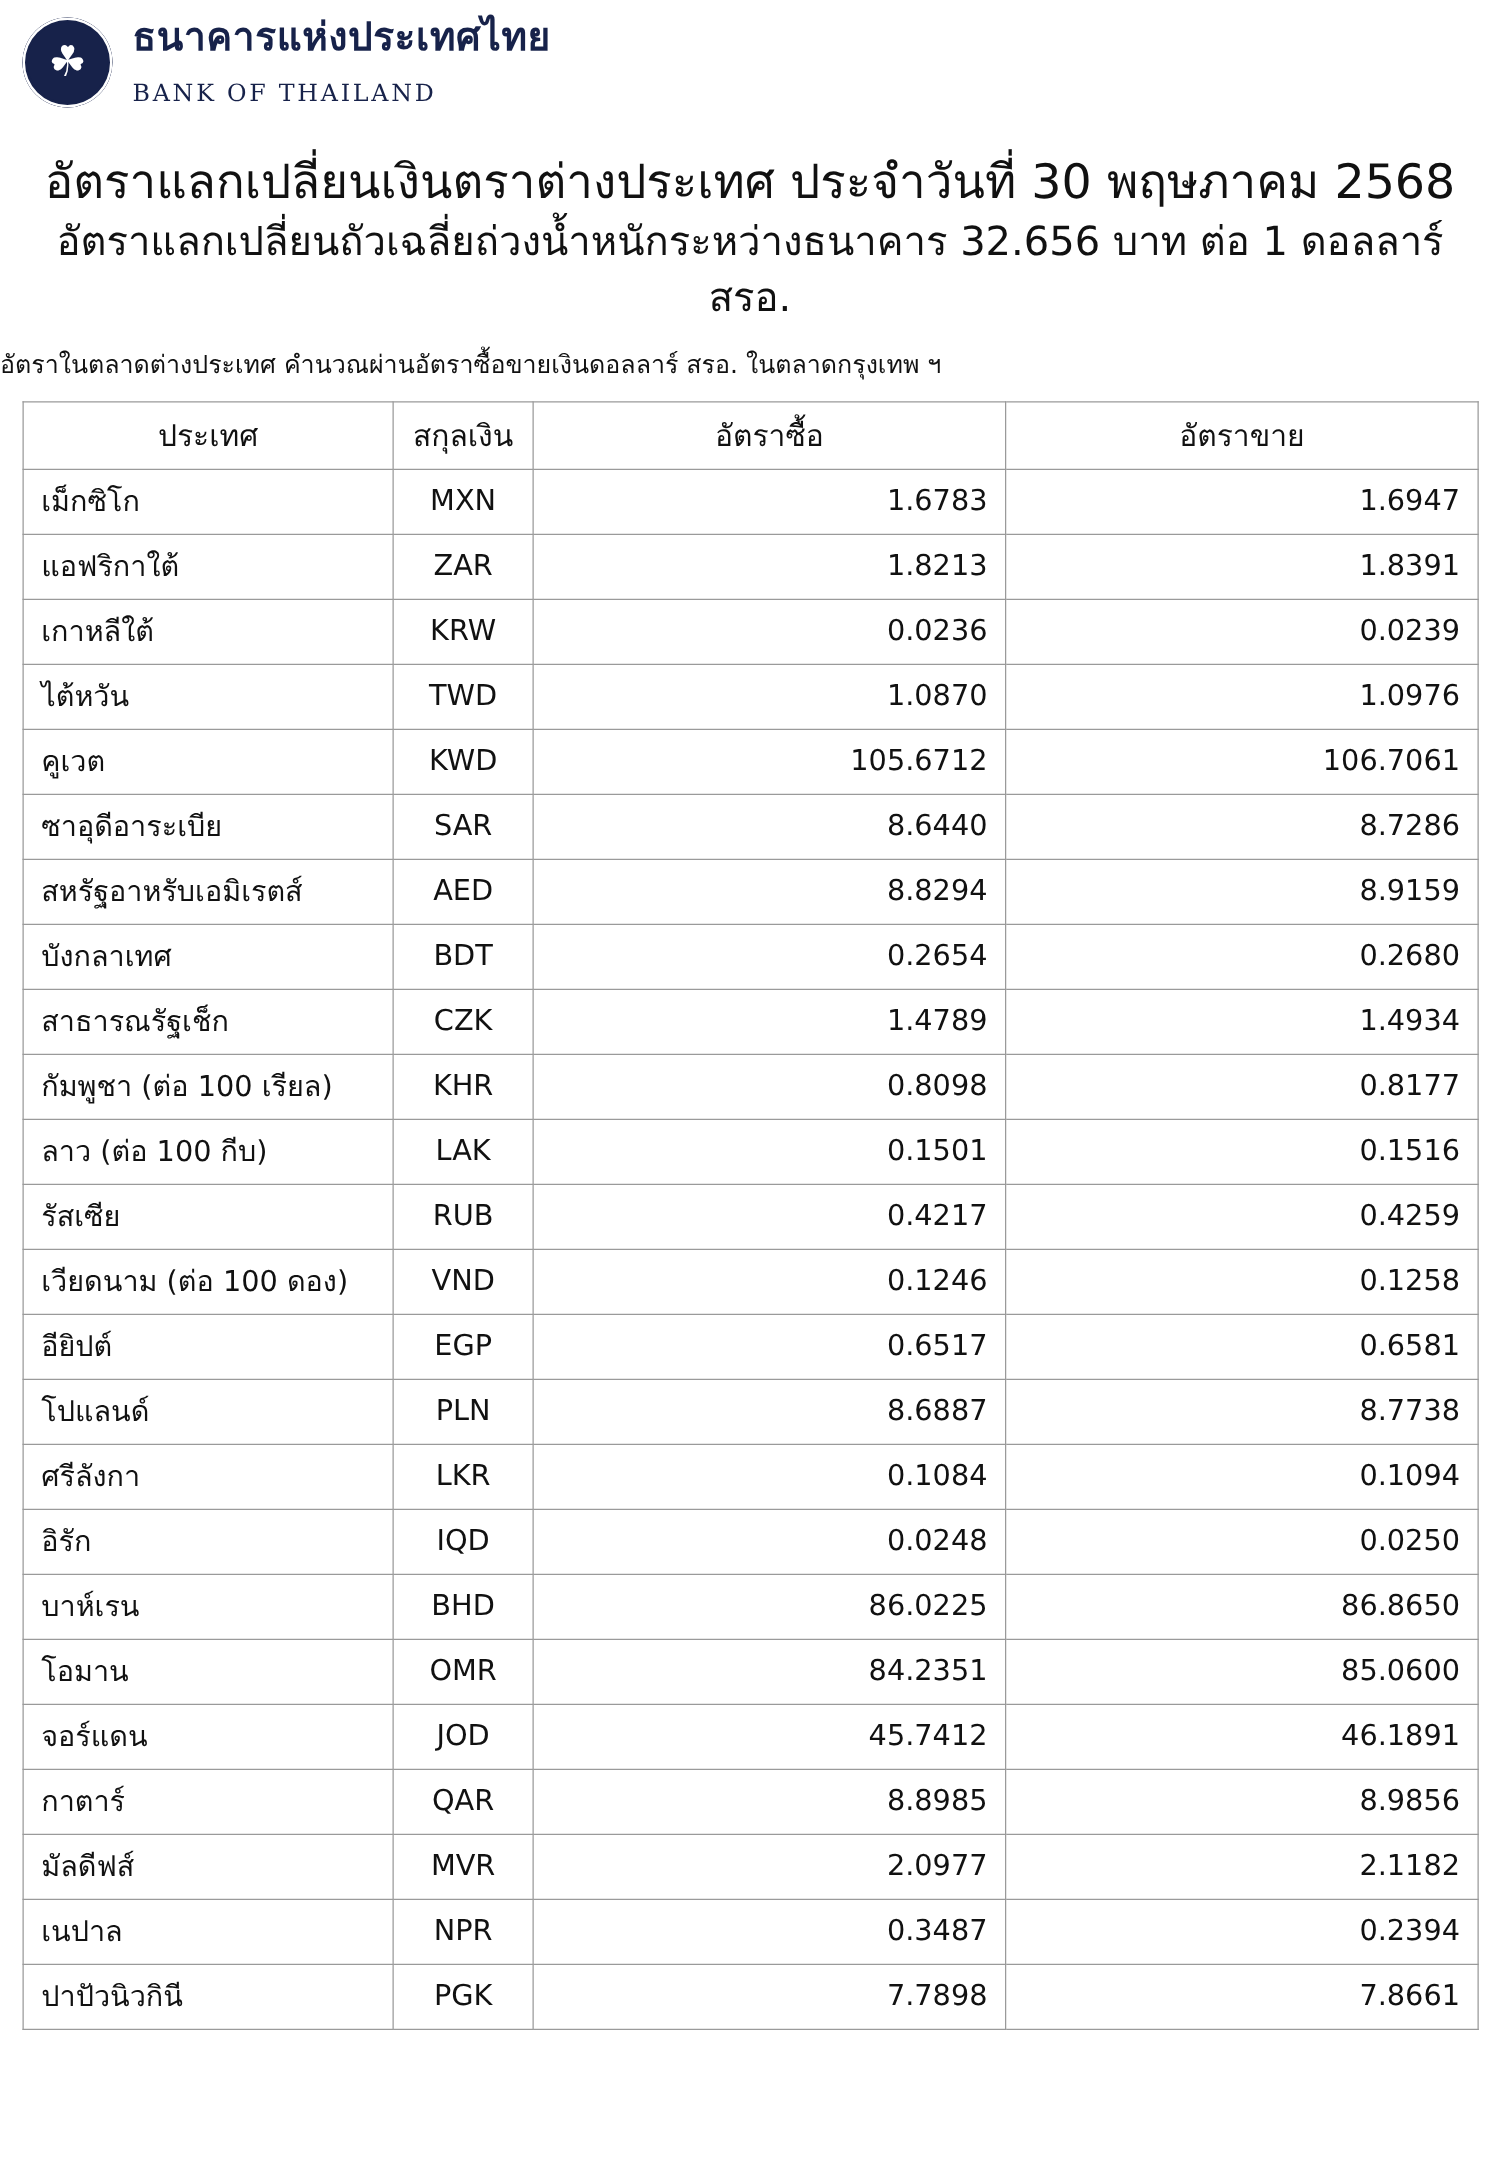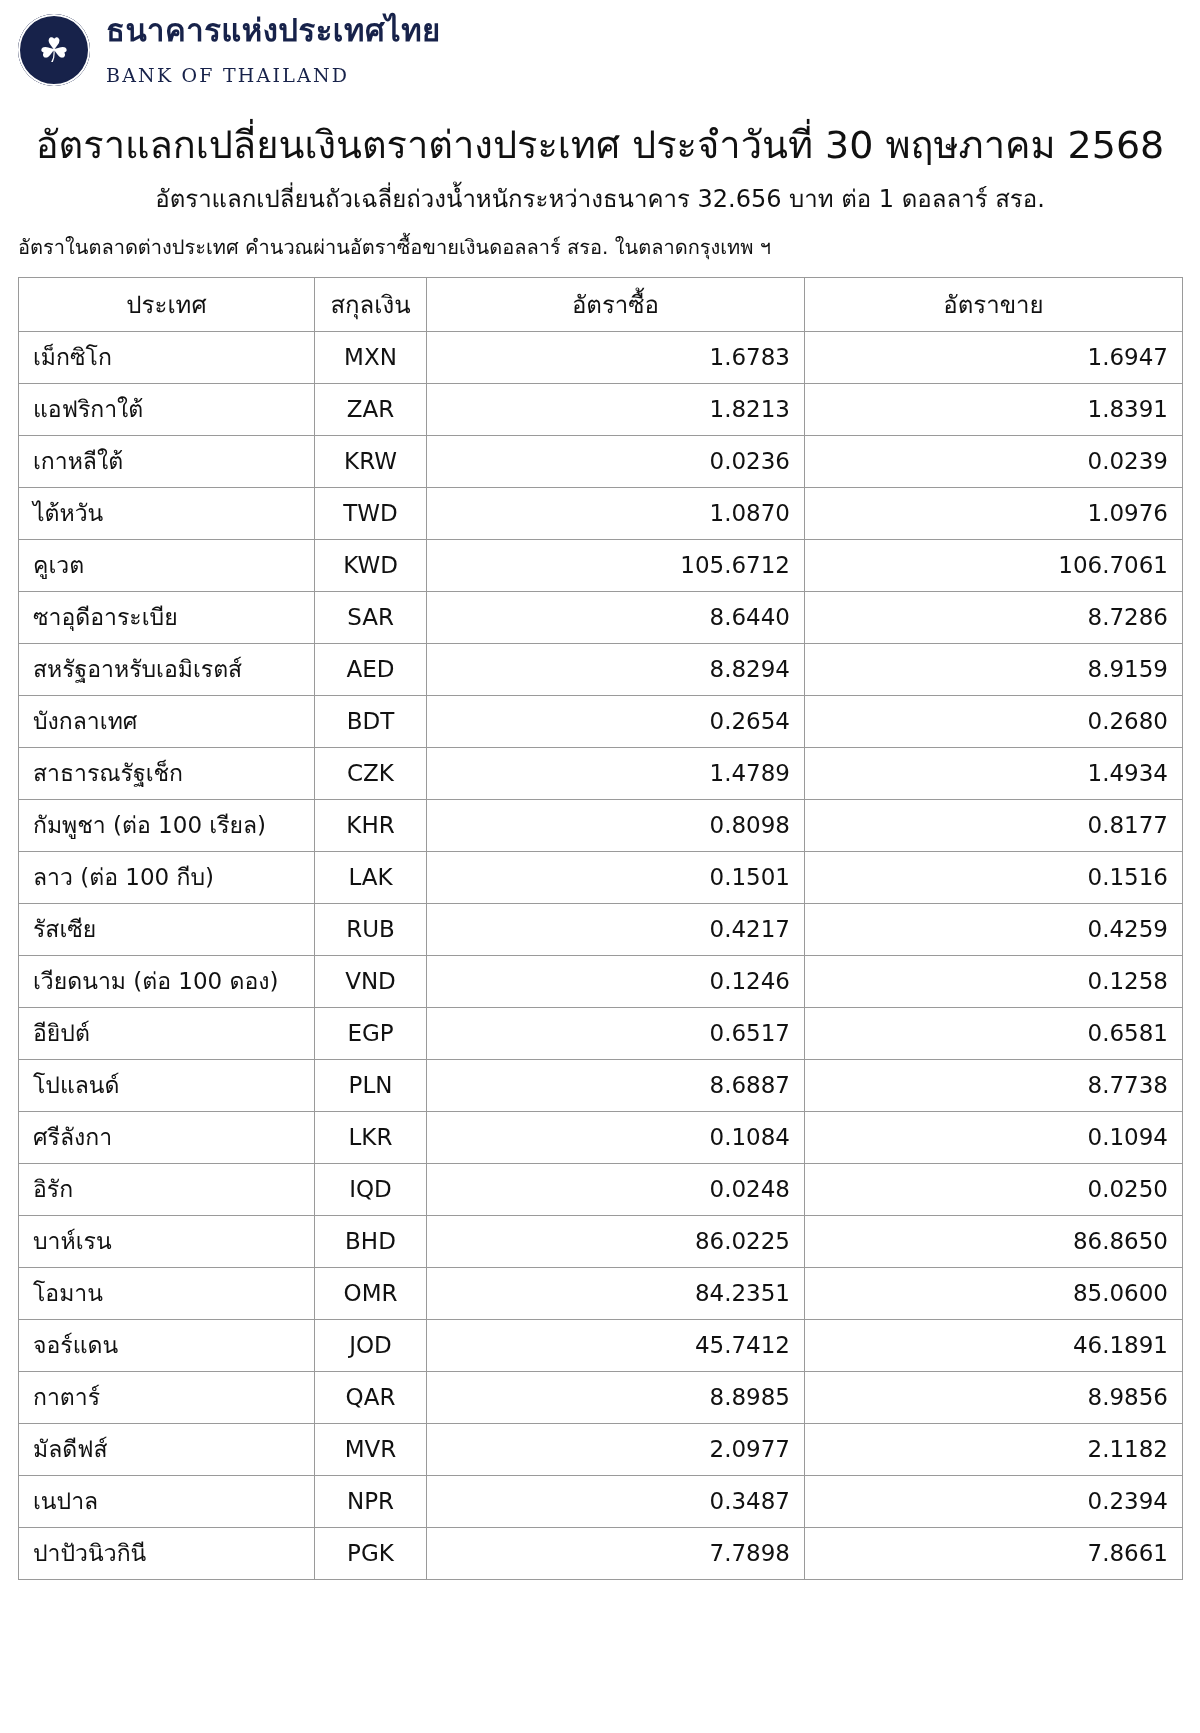--- a/index.html
+++ b/index.html
@@ -70,28 +70,27 @@
     margin-top: 34px;
     text-align: center;
     padding: 0 30px;
   }
   .title-main {
     font-size: 38px;
     color: #111111;
     line-height: 1.35;
   }
   .title-sub {
-    font-size: 24px;
+    font-size: 32px;
     color: #111111;
     line-height: 1.4;
-    margin-top: 12px;
+    margin-top: 0;
   }
   .note-line {
     margin-top: 14px;
-    padding-left: 18px;
     font-size: 20px;
     color: #111111;
     text-align: left;
   }
 
   
   .table-wrap {
     margin: 14px 18px 0 18px;
   }
   table.fx {

